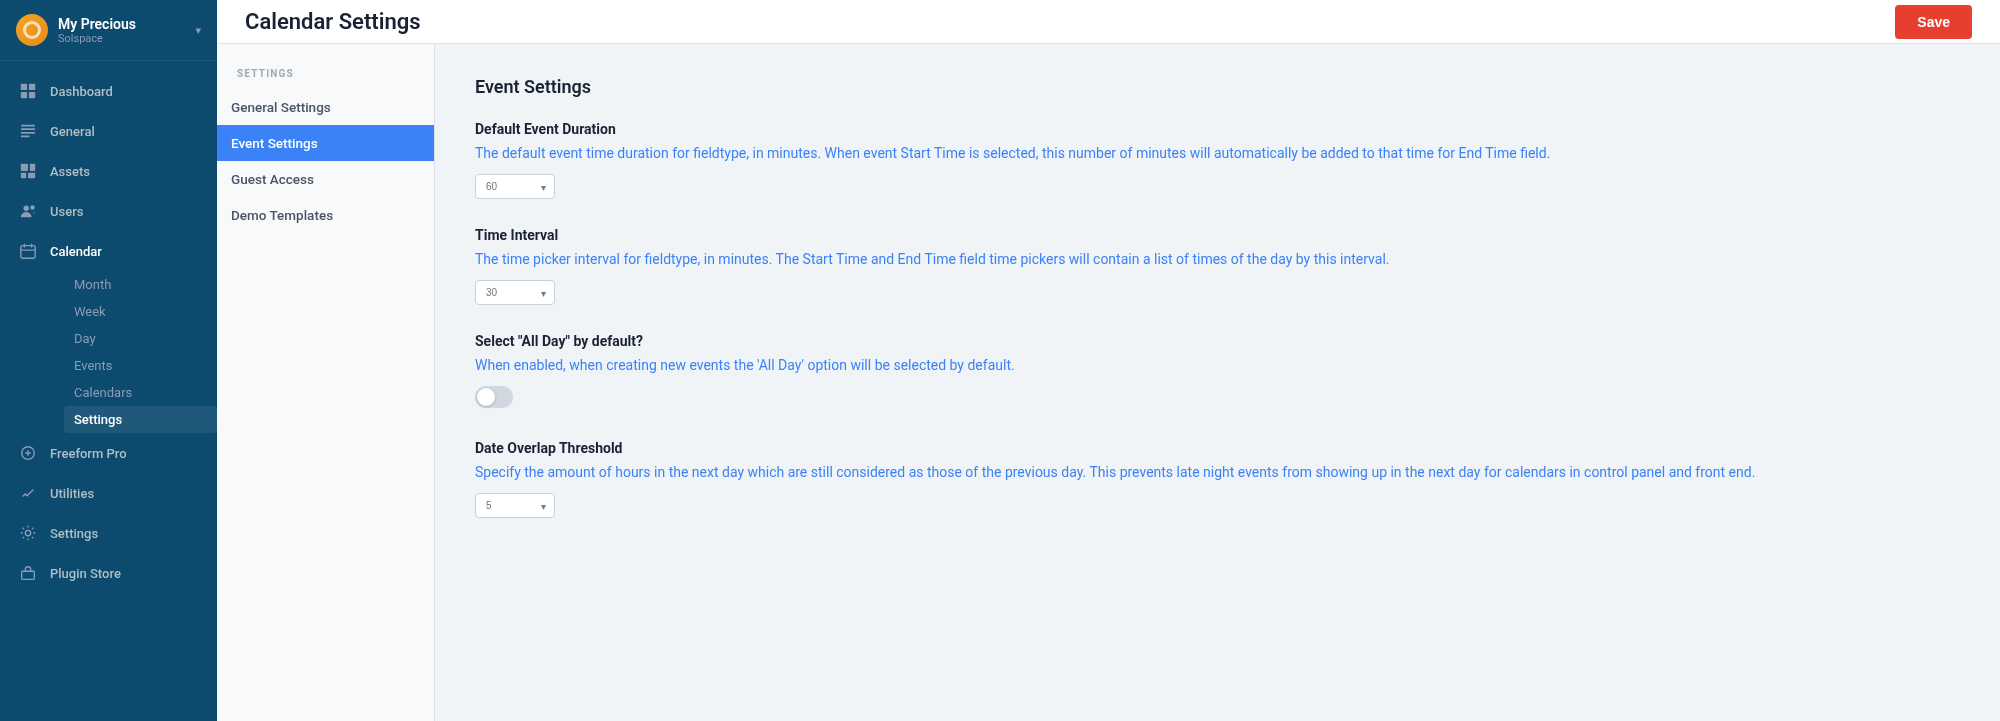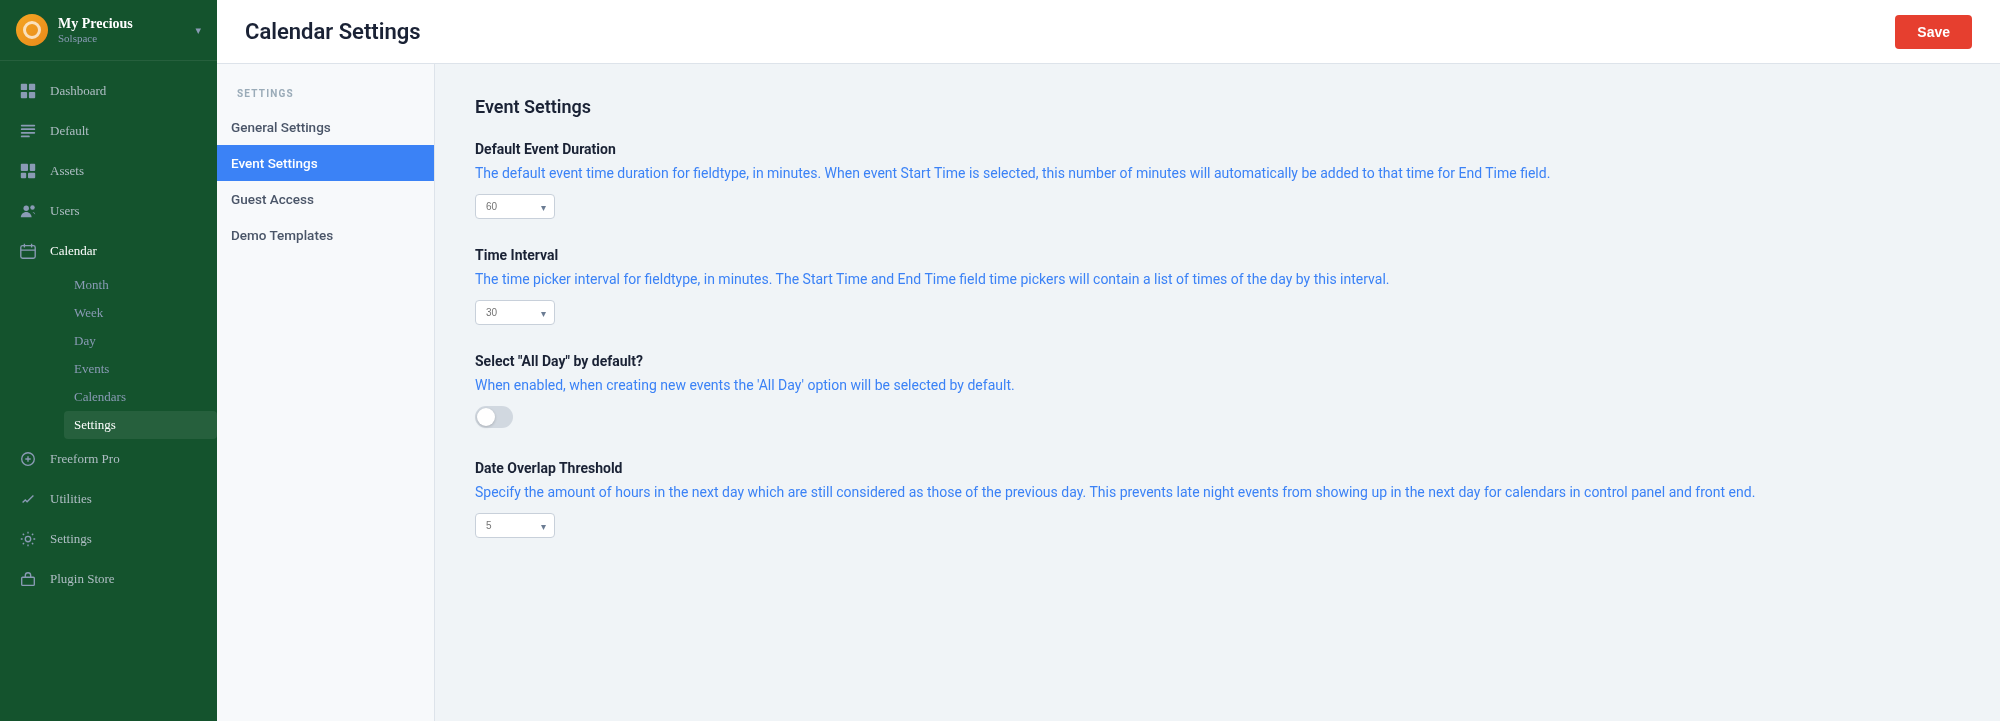--- a/index.html
+++ b/index.html
@@ -1,28 +1,27 @@
 <!DOCTYPE html>
 <html><head>
   <meta charset="utf-8">
   <style>
     * { box-sizing: border-box; margin: 0; padding: 0; }
     body { font-family: -apple-system, BlinkMacSystemFont, 'Segoe UI', Roboto, sans-serif; display: flex; height: 100vh; background: #f0f4f7; }
 
     
     .sidebar {
       width: 217px;
-      background: #14532d;
+      background: #0c4a6e;
       color: #fff;
       display: flex;
       flex-direction: column;
       flex-shrink: 0;
       height: 100%;
       overflow-y: auto;
-      font-family: Liberation Serif, serif;
     }
     .sidebar-header {
       display: flex;
       align-items: center;
       padding: 14px 16px;
       border-bottom: 1px solid rgba(255,255,255,0.08);
       cursor: pointer;
     }
     .sidebar-logo {
       width: 32px;
@@ -68,21 +67,21 @@
     .sidebar-submenu-item.active { color: #fff; font-weight: 500; background: rgba(255,255,255,0.08); border-radius: 4px; }
 
     
     .main { flex: 1; display: flex; flex-direction: column; overflow: hidden; }
 
     
     .topbar {
       background: #fff;
       border-bottom: 1px solid #dde3ea;
       padding: 0 28px;
-      height: 64px;
+      height: 44px;
       display: flex;
       align-items: center;
       justify-content: space-between;
       flex-shrink: 0;
     }
     .topbar-title { font-size: 22px; font-weight: 600; color: #1a2235; }
     .save-btn {
       background: #e63f2f;
       color: #fff;
       border: none;
@@ -226,21 +225,21 @@
 
     <div class="sidebar-item">
       <div class="sidebar-item-icon">
         <svg class="icon-svg" viewBox="0 0 20 20">
             <rect x="2" y="3" width="16" height="2" rx="1"></rect>
             <rect x="2" y="7" width="16" height="2" rx="1"></rect>
             <rect x="2" y="11" width="16" height="2" rx="1"></rect>
             <rect x="2" y="15" width="10" height="2" rx="1"></rect>
           </svg>
       </div>
-      <span>Default</span>
+      <span>General</span>
     </div>
 
     <div class="sidebar-item">
       <div class="sidebar-item-icon">
         <svg class="icon-svg" viewBox="0 0 20 20">
             <rect x="2" y="2" width="8" height="8" rx="1"></rect>
             <rect x="12" y="2" width="6" height="8" rx="1"></rect>
             <rect x="2" y="12" width="6" height="6" rx="1"></rect>
             <rect x="10" y="12" width="8" height="6" rx="1"></rect>
           </svg>

